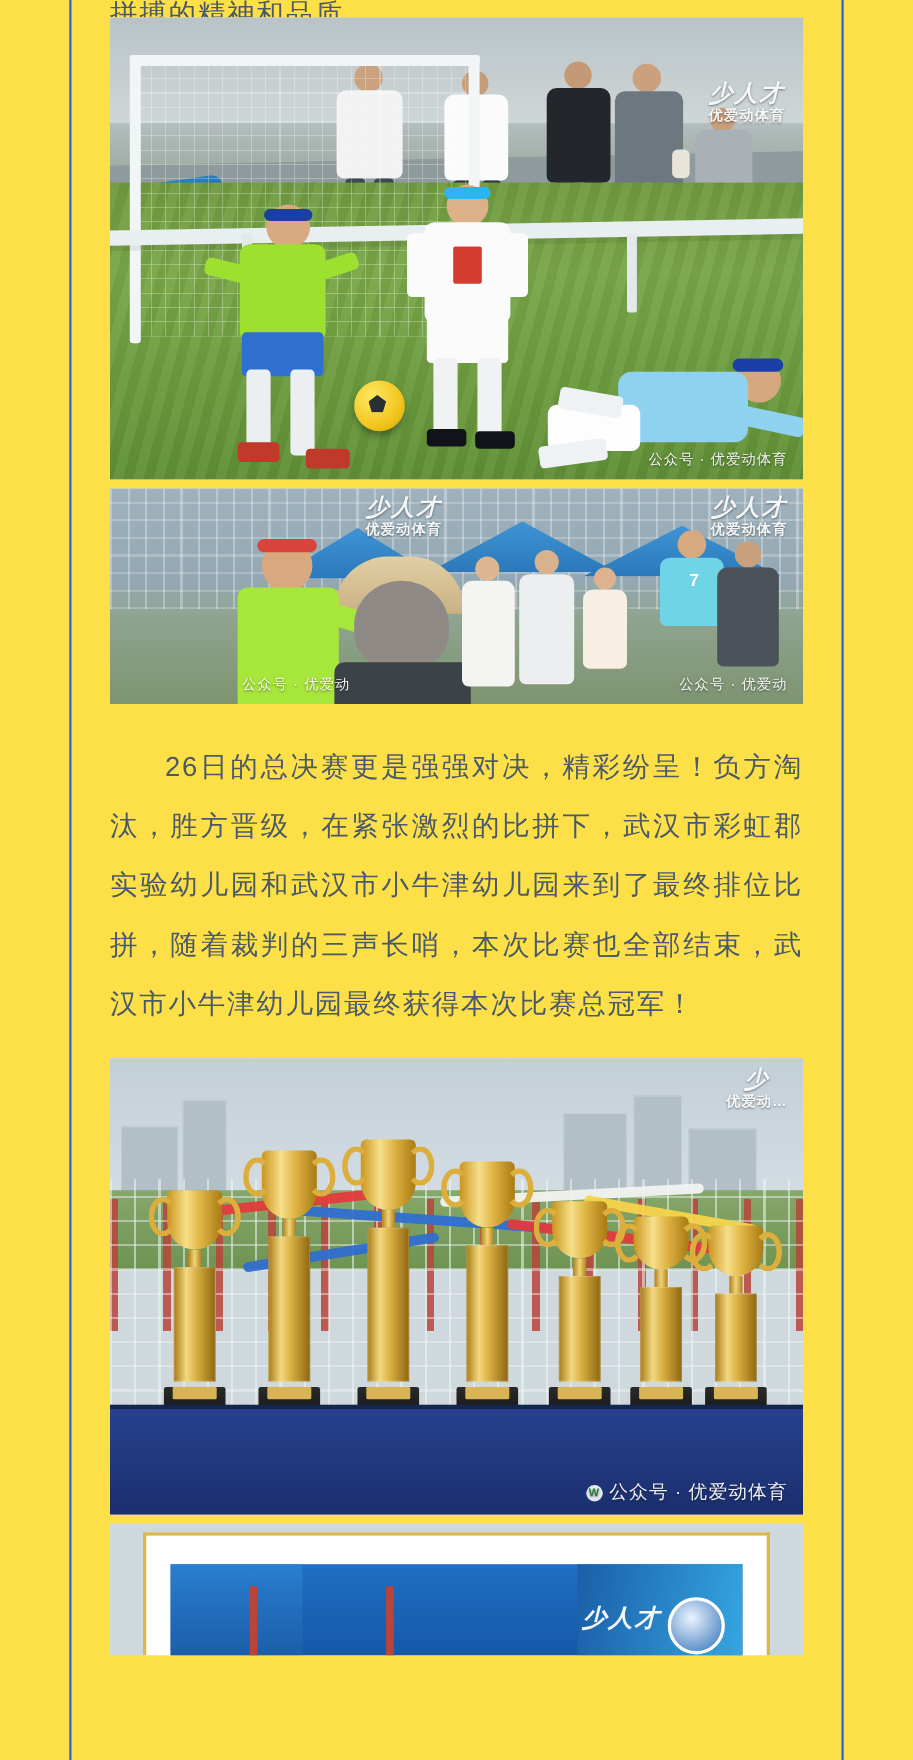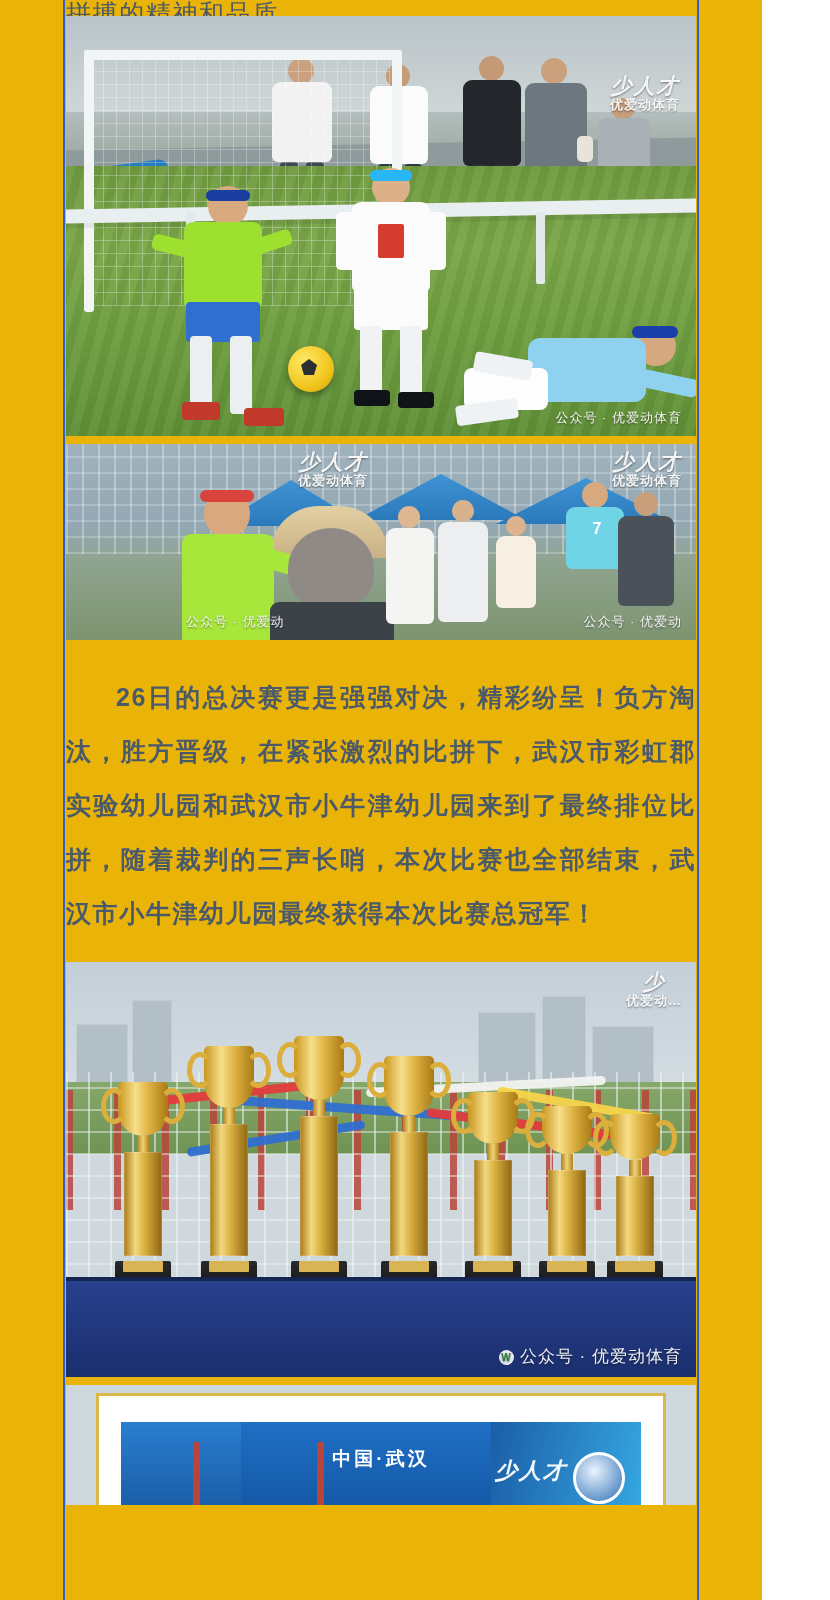--- a/index.html
+++ b/index.html
@@ -9,23 +9,23 @@
   }
   body {
     width: 830px;
     min-height: 1600px;
     font-family: "Liberation Sans", sans-serif;
     -webkit-font-smoothing: antialiased;
   }
 
   .page {
     position: relative;
-    width: 762px;
+    width: 830px;
     min-height: 1600px;
-    background: #eab308;
+    background: #fde047;
     overflow: hidden;
   }
 
   
   .rail {
     position: absolute;
     top: 0;
     bottom: 0;
     width: 2px;
     background: #2f5fd0;
@@ -43,21 +43,21 @@
   
   .para {
     color: #4a5a6a;
     font-size: 25px;
     line-height: 54px;
     letter-spacing: 1.6px;
     text-align: justify;
     text-justify: inter-ideograph;
     margin: 0;
   }
-  .para.indent { text-indent: 2em; font-weight: bold; }
+  .para.indent { text-indent: 2em; }
 
   .para-top {
     padding-top: 0;
     margin-top: -14px;
     height: 30px;
     overflow: hidden;
     color: #4a5a6a;
     font-size: 25px;
     line-height: 54px;
     letter-spacing: 1.6px;
@@ -592,21 +592,20 @@
       </div>
     </div>
 
     <div class="photo p4">
       <div class="frame">
         <div class="inner">
           <div class="side-left"></div>
           <div class="redpost" style="left:72px;"></div>
           <div class="redpost" style="left:196px;"></div>
           <div class="side-right"></div>
-          <div class="inner-title">中国·武汉</div>
           <div class="wm">少人才</div>
           <div class="emblem"></div>
         </div>
       </div>
     </div>
 
   </div>
 </div>
 
 </body></html>

